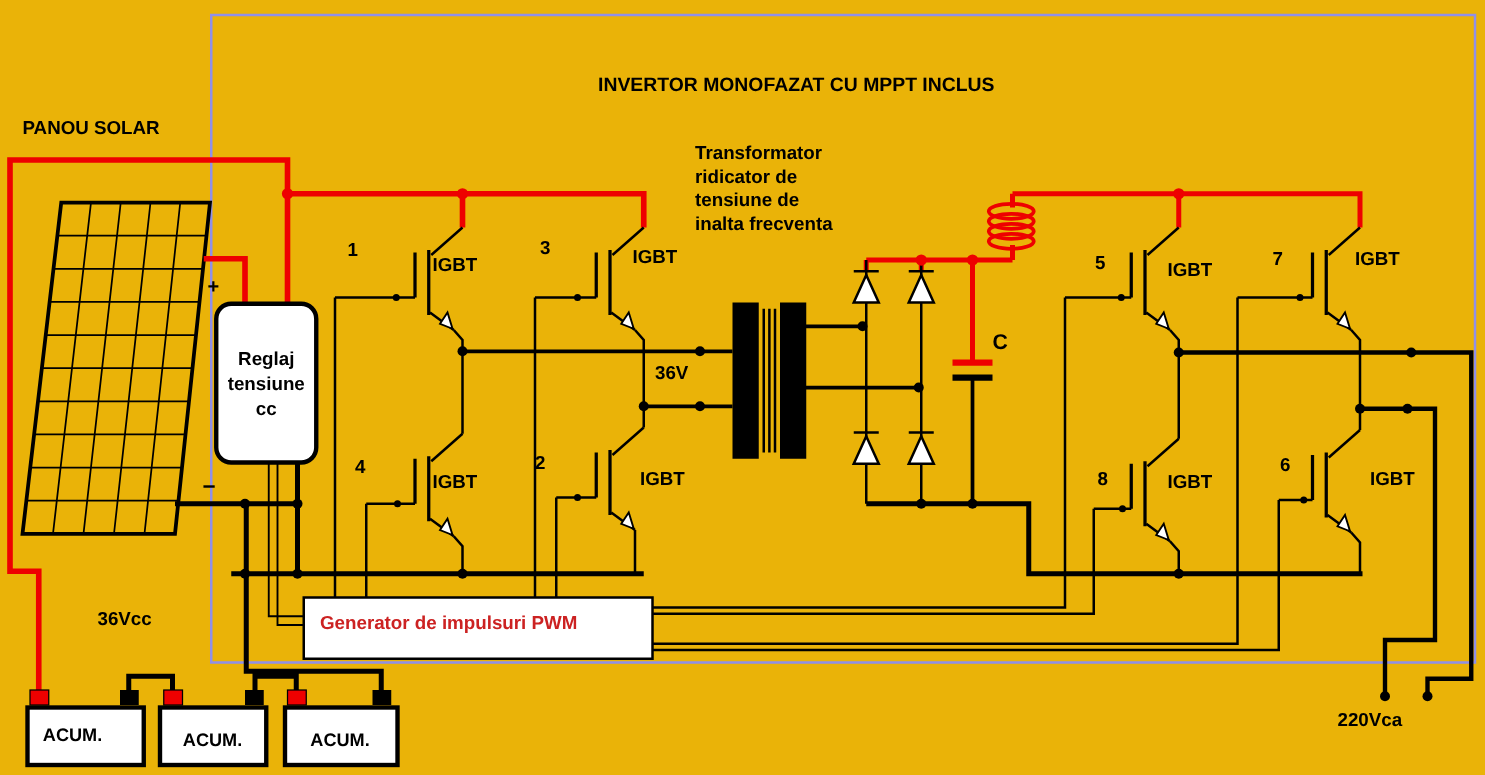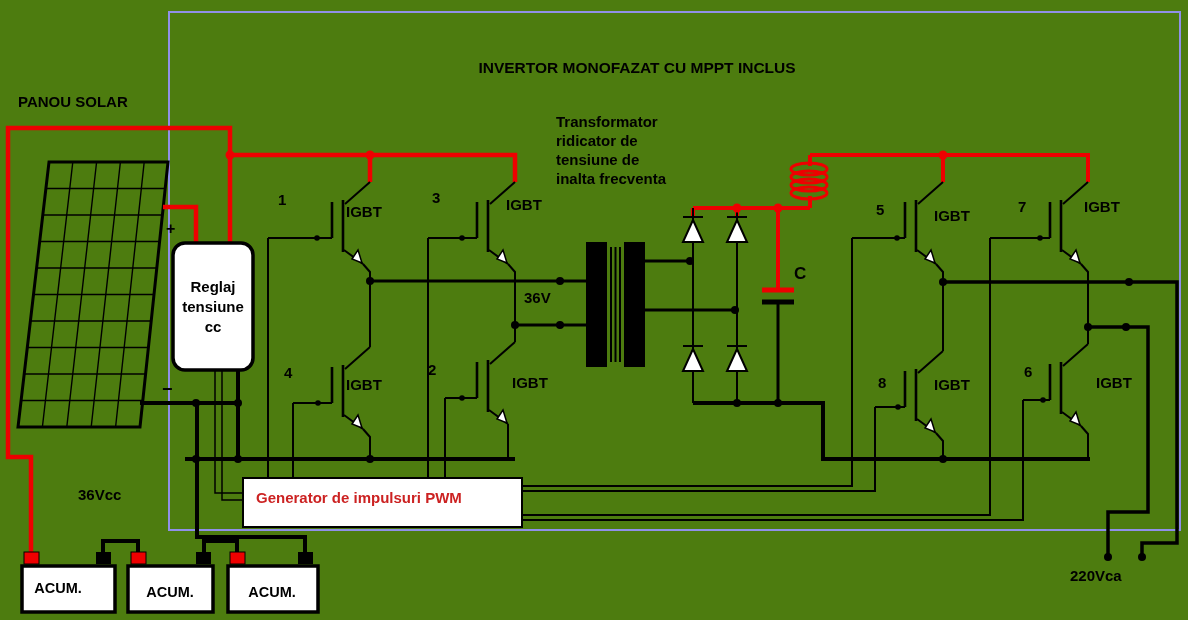--- a/index.html
+++ b/index.html
@@ -1,16 +1,16 @@
 <!DOCTYPE html>
 <html><head>
 <meta charset="utf-8">
 <style>
   html,body{margin:0;padding:0;background:#fff;}
-  #stage{position:relative;width:1188px;height:620px;background:#4d7c0f;overflow:hidden;
+  #stage{position:relative;width:1188px;height:620px;background:#eab308;overflow:hidden;
          font-family:"Liberation Sans",sans-serif;}
   svg text{font-family:"Liberation Sans",sans-serif;font-weight:bold;fill:#000;}
   .t15{font-size:15px;}
   .t16{font-size:16px;}
   .t14{font-size:14.5px;}
 </style>
 </head>
 <body>
 
 <div id="stage">

